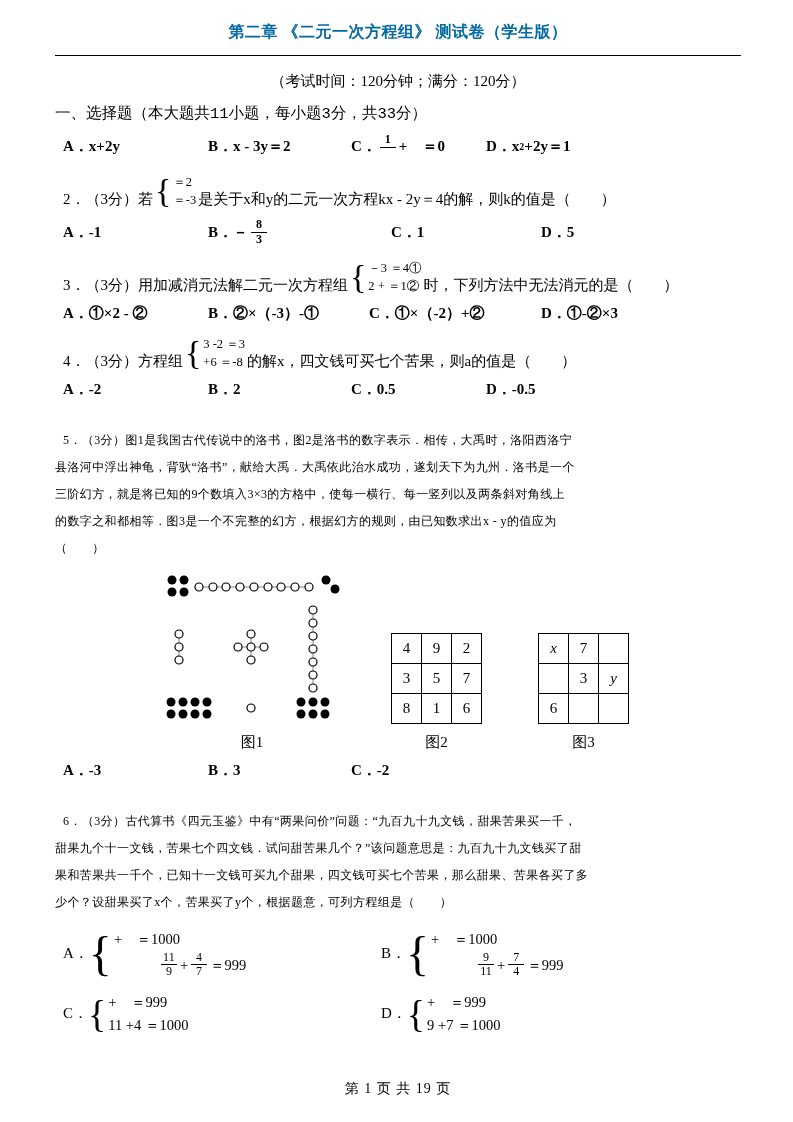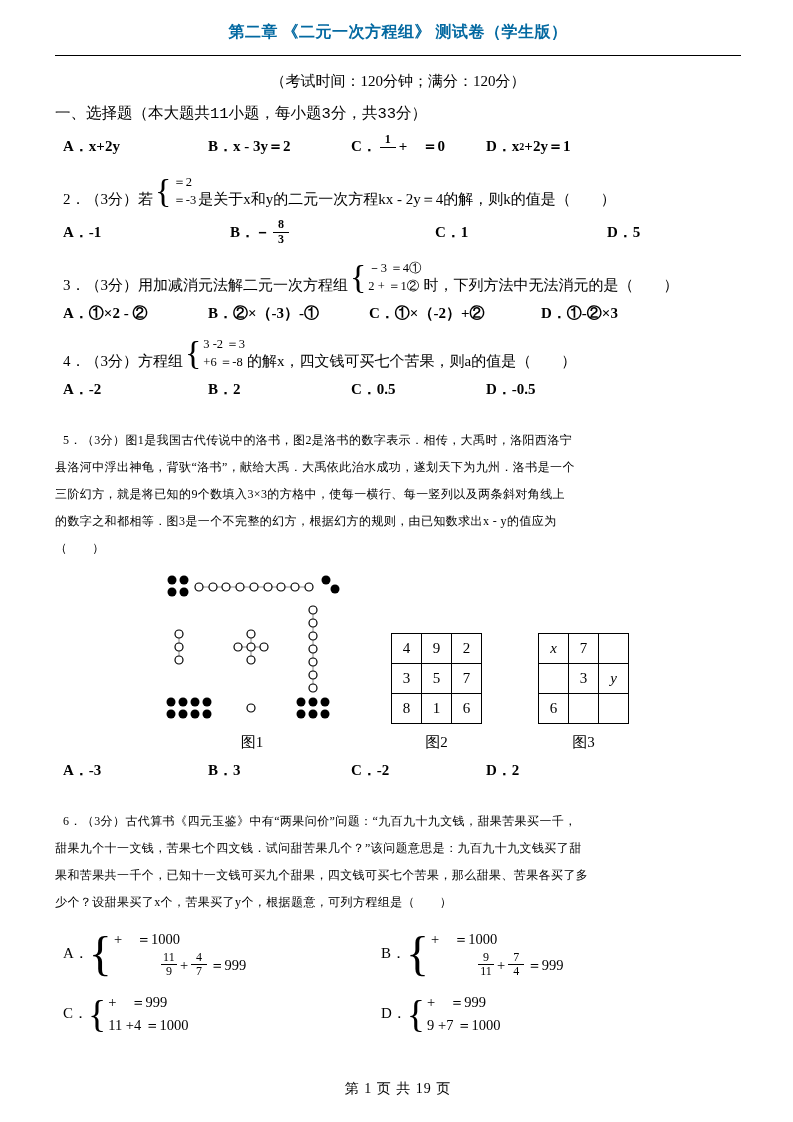--- a/index.html
+++ b/index.html
@@ -9,21 +9,21 @@
         padding:16px 52px 0 55px;display:flex;flex-direction:column;overflow:hidden;}
   .page>*{flex-shrink:0;}
   .title{text-align:center;font-size:16px;font-weight:bold;margin-top:6px;letter-spacing:0.5px;}
   .rule{height:0;border-bottom:1.5px solid #000;margin-top:12px;}
   .exam-info{text-align:center;font-size:15px;margin-top:16px;}
   .section-heading{font-size:15.5px;margin-top:12px;font-family:Liberation Mono, monospace;}
   .stem{font-size:15px;margin-top:12px;padding-left:8px;}
   .flexline{display:flex;align-items:flex-end;white-space:nowrap;}
   .opts{display:grid;grid-template-columns:145px 143px 135px 1fr;align-items:center;
         font-size:15px;margin-top:9px;padding-left:8px;}
-  .opts-q2{grid-template-columns:145px 183px 150px 1fr;gap:22px;}
+  .opts-q2{grid-template-columns:145px 183px 150px 1fr;}
   .opts-q3{grid-template-columns:145px 161px 172px 1fr;}
   .opt{display:inline-flex;align-items:center;font-weight:bold;}
   .sys{display:inline-flex;align-items:center;margin:0 2px;}
   .brace{font-size:34px;line-height:0.95;font-weight:400;}
   .stack{display:inline-flex;flex-direction:column;font-size:12.5px;line-height:1.45;margin-left:2px;}
   .frac{display:inline-flex;flex-direction:column;align-items:center;font-size:12px;
         line-height:1.15;margin:0 3px;vertical-align:middle;}
   .frac .num{padding:0 2px;text-align:center;}
   .frac .den{border-top:1.2px solid #000;min-width:12px;min-height:13px;text-align:center;padding:0 2px;}
   sup{font-size:10px;}
@@ -250,21 +250,20 @@
       </tbody>
         </table>
       <div class="caption">图3</div>
     </div>
   </div>
 
   <div class="opts">
     <span class="opt">A．-3</span>
     <span class="opt">B．3</span>
     <span class="opt">C．-2</span>
-    <span class="opt">D．2</span>
   </div>
 
   <div class="para">
     <div class="pline">6．（3分）古代算书《四元玉鉴》中有“两果问价”问题：“九百九十九文钱，甜果苦果买一千，</div>
     <div class="pline">甜果九个十一文钱，苦果七个四文钱．试问甜苦果几个？”该问题意思是：九百九十九文钱买了甜</div>
     <div class="pline">果和苦果共一千个，已知十一文钱可买九个甜果，四文钱可买七个苦果，那么甜果、苦果各买了多</div>
     <div class="pline">少个？设甜果买了x个，苦果买了y个，根据题意，可列方程组是（　　）</div>
   </div>
 
   <div class="q6row">

